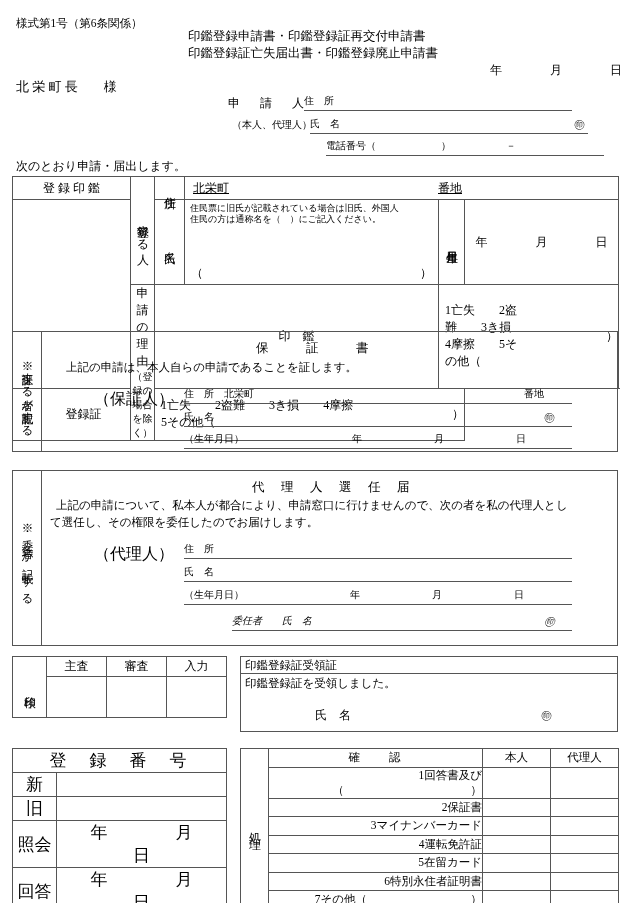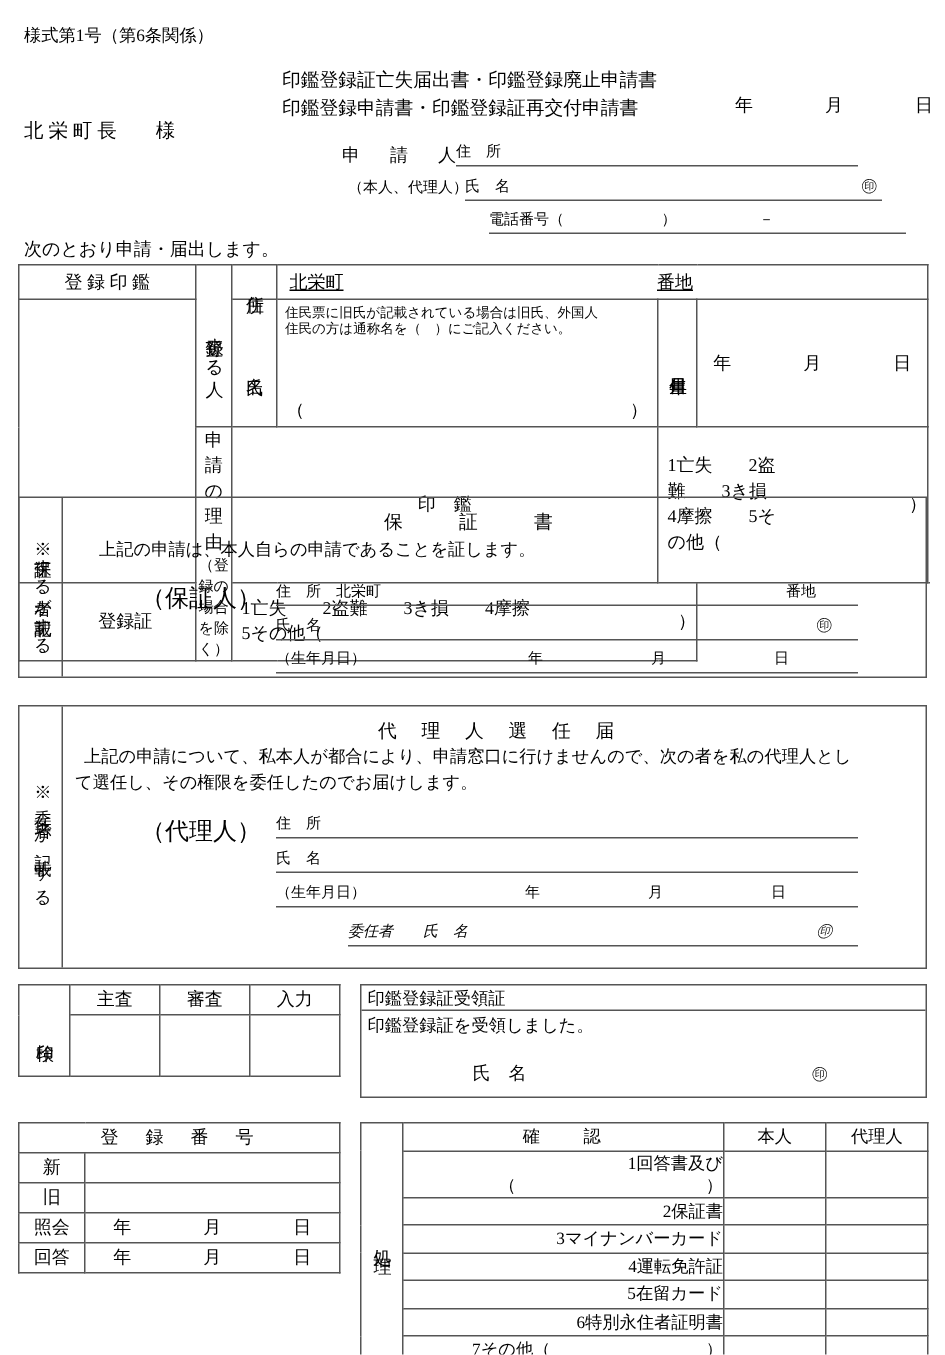--- a/index.html
+++ b/index.html
@@ -24,21 +24,21 @@
   
   .abs { position: absolute; }
   .vert {
     writing-mode: vertical-rl;
     text-orientation: upright;
     white-space: nowrap;
   }
 
   
   #form-no { left: 16px; top: 16px; font-size: 11.5px; }
-  #title-1  { left: 188px; top: 28px;  font-size: 12.5px; margin-top: 36px; }
+  #title-1  { left: 188px; top: 28px;  font-size: 12.5px; }
   #title-2  { left: 188px; top: 45px;  font-size: 12.5px; }
   #date-line-top { left: 490px; top: 62px; font-size: 12px; }
   #addressee { left: 16px; top: 78px; font-size: 13px; }
   #applicant-label { left: 228px; top: 95px; font-size: 12px; }
   #applicant-sub   { left: 232px; top: 118px; font-size: 10px; }
 
   .fld { position: absolute; height: 17px; }
   .fld .lbl { position: absolute; left: 0; top: 0; font-size: 10px; }
   .fld .line {
     position: absolute;
@@ -121,21 +121,21 @@
   #receipt-head {
     position: absolute; left: 0; right: 0; top: 0; height: 17px;
     border-bottom: 1px solid #555; box-sizing: border-box;
     font-size: 11.5px; padding: 1px 0 0 4px;
   }
   #receipt-line2 { position: absolute; left: 4px; top: 19px; font-size: 11.5px; }
   #receipt-name  { position: absolute; left: 74px; top: 50px; font-size: 12px; }
   #receipt-seal  { position: absolute; left: 300px; top: 51px; font-size: 11px; }
 
   #regno-table { left: 12px; top: 748px; width: 214px; }
-  #regno-table td { height: 19px; font-size: 12px; }
+  #regno-table td { height: 19px; font-size: 17px; }
 
   #confirm-table { left: 240px; top: 748px; width: 378px; }
   #confirm-table td { height: 17.5px; font-size: 11.5px; }
   .cf-item { padding-left: 4px; text-align: right; }
 </style>
 </head>
 <body>
 
 <div class="page">
 

